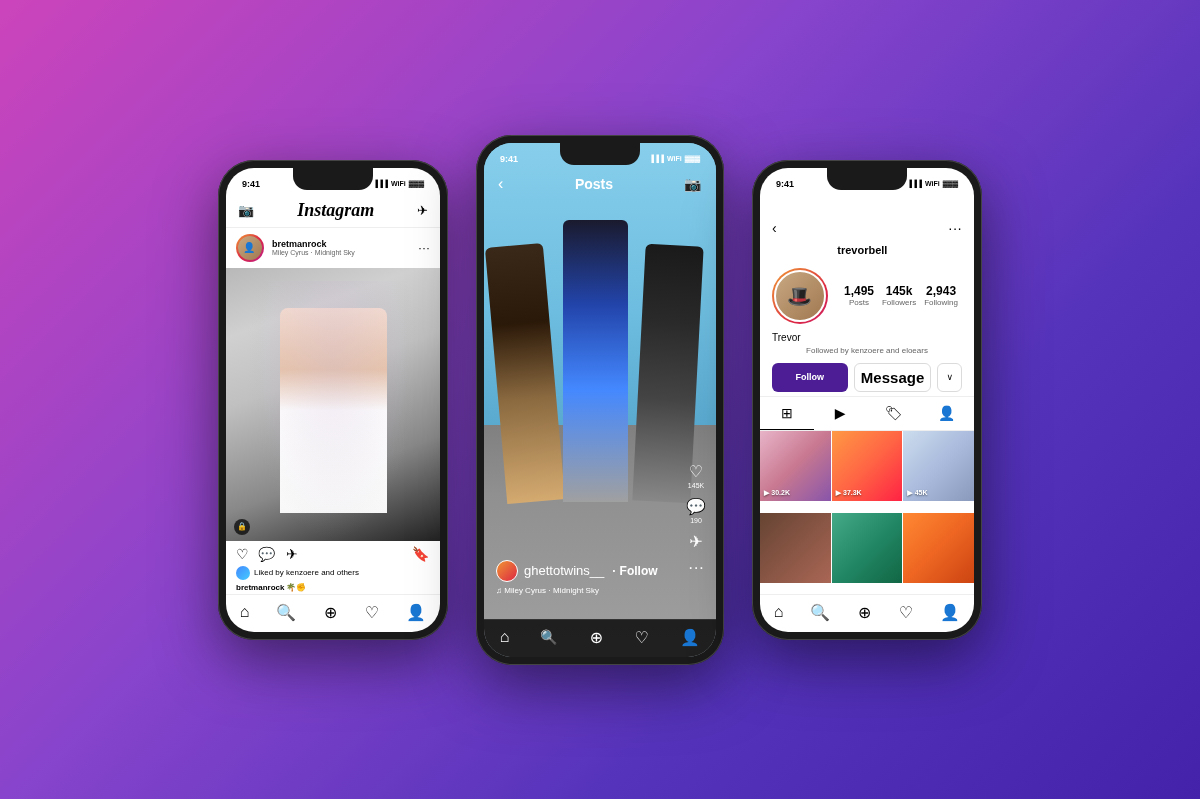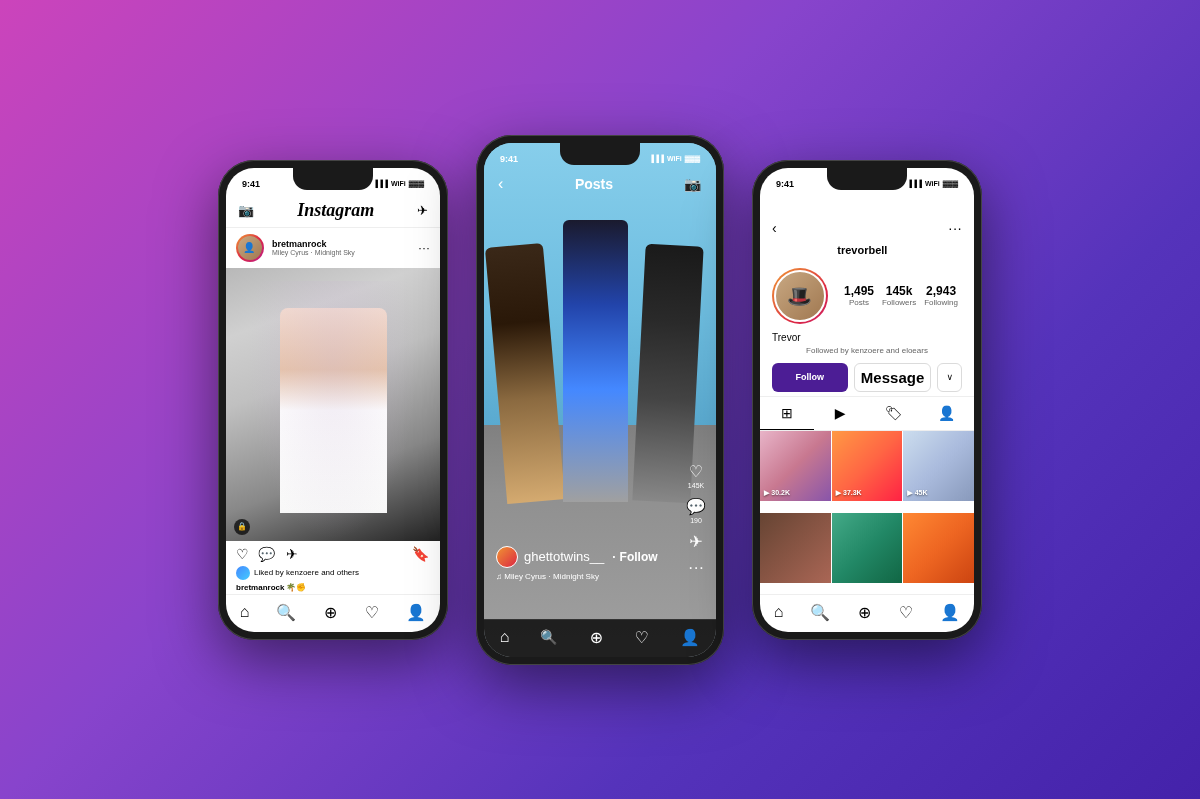--- a/index.html
+++ b/index.html
@@ -271,21 +271,21 @@
       color: #fff;
       background: transparent;
       border: none;
       font-weight: 600;
       margin-left: 2px;
     }
 
     .reels-music {
       font-size: 8px;
       color: #fff;
-      margin-bottom: 16px;
+      margin-bottom: 2px;
     }
 
     .reels-actions {
       position: absolute;
       right: 10px;
       bottom: 80px;
       display: flex;
       flex-direction: column;
       gap: 8px;
       align-items: center;

